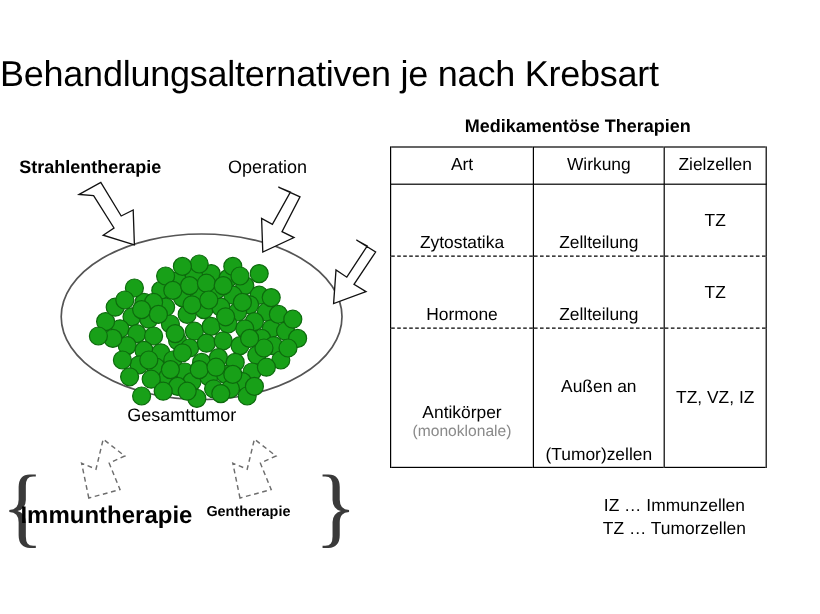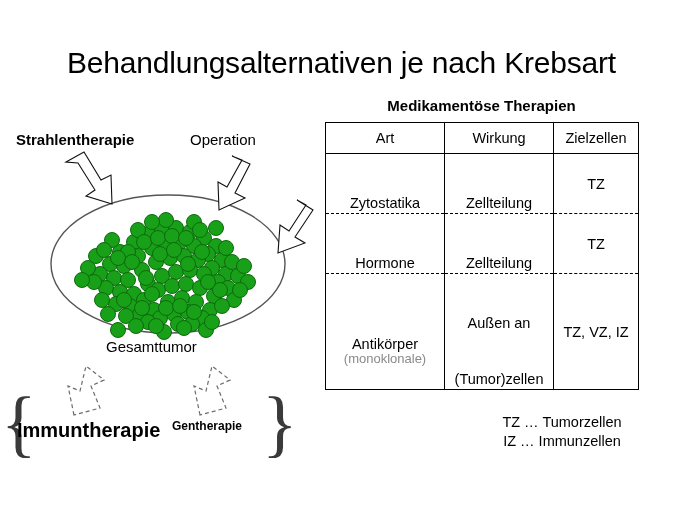--- a/index.html
+++ b/index.html
@@ -15,21 +15,20 @@
     font-family: "Liberation Sans", sans-serif;
     color: #000000;
   }
 
   
   #slide-title {
     position: absolute;
     left: 0;
     top: 46px;
     width: 683px;
-    text-align: center;
     font-size: 30px;
     font-weight: normal;
     letter-spacing: -0.2px;
     white-space: nowrap;
   }
 
   
   #label-strahlentherapie {
     position: absolute;
     left: 16px;
@@ -362,15 +361,15 @@
       <td>
         <span class="cell-lines">Außen an</span>
         <span class="cell-lines">(Tumor)zellen</span>
       </td>
       <td>TZ, VZ, IZ</td>
     </tr>
   </tbody>
 </table>
 
 <div id="legend">
+  <div>IZ … Immunzellen</div>
   <div>TZ … Tumorzellen</div>
-  <div>IZ … Immunzellen</div>
 </div>
 
 </body></html>

